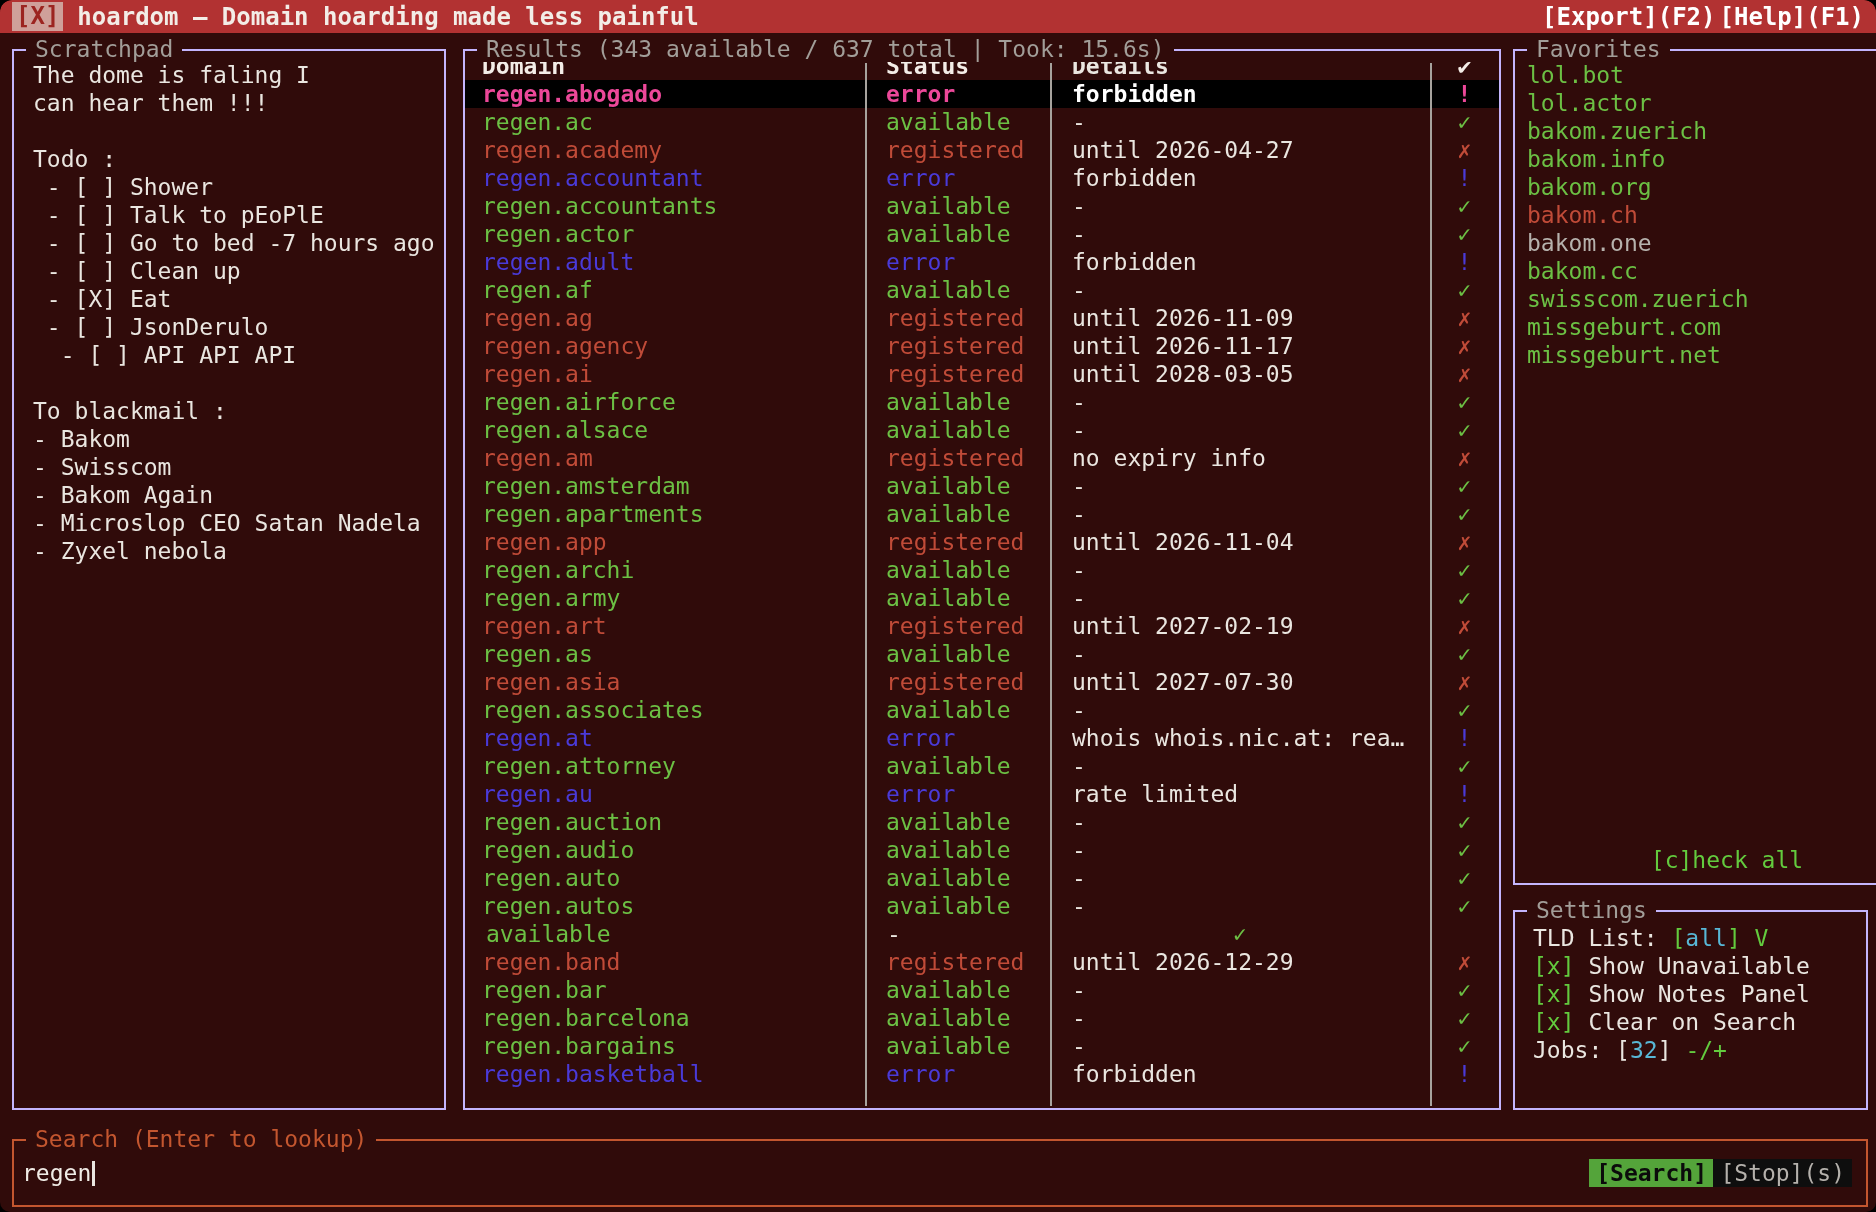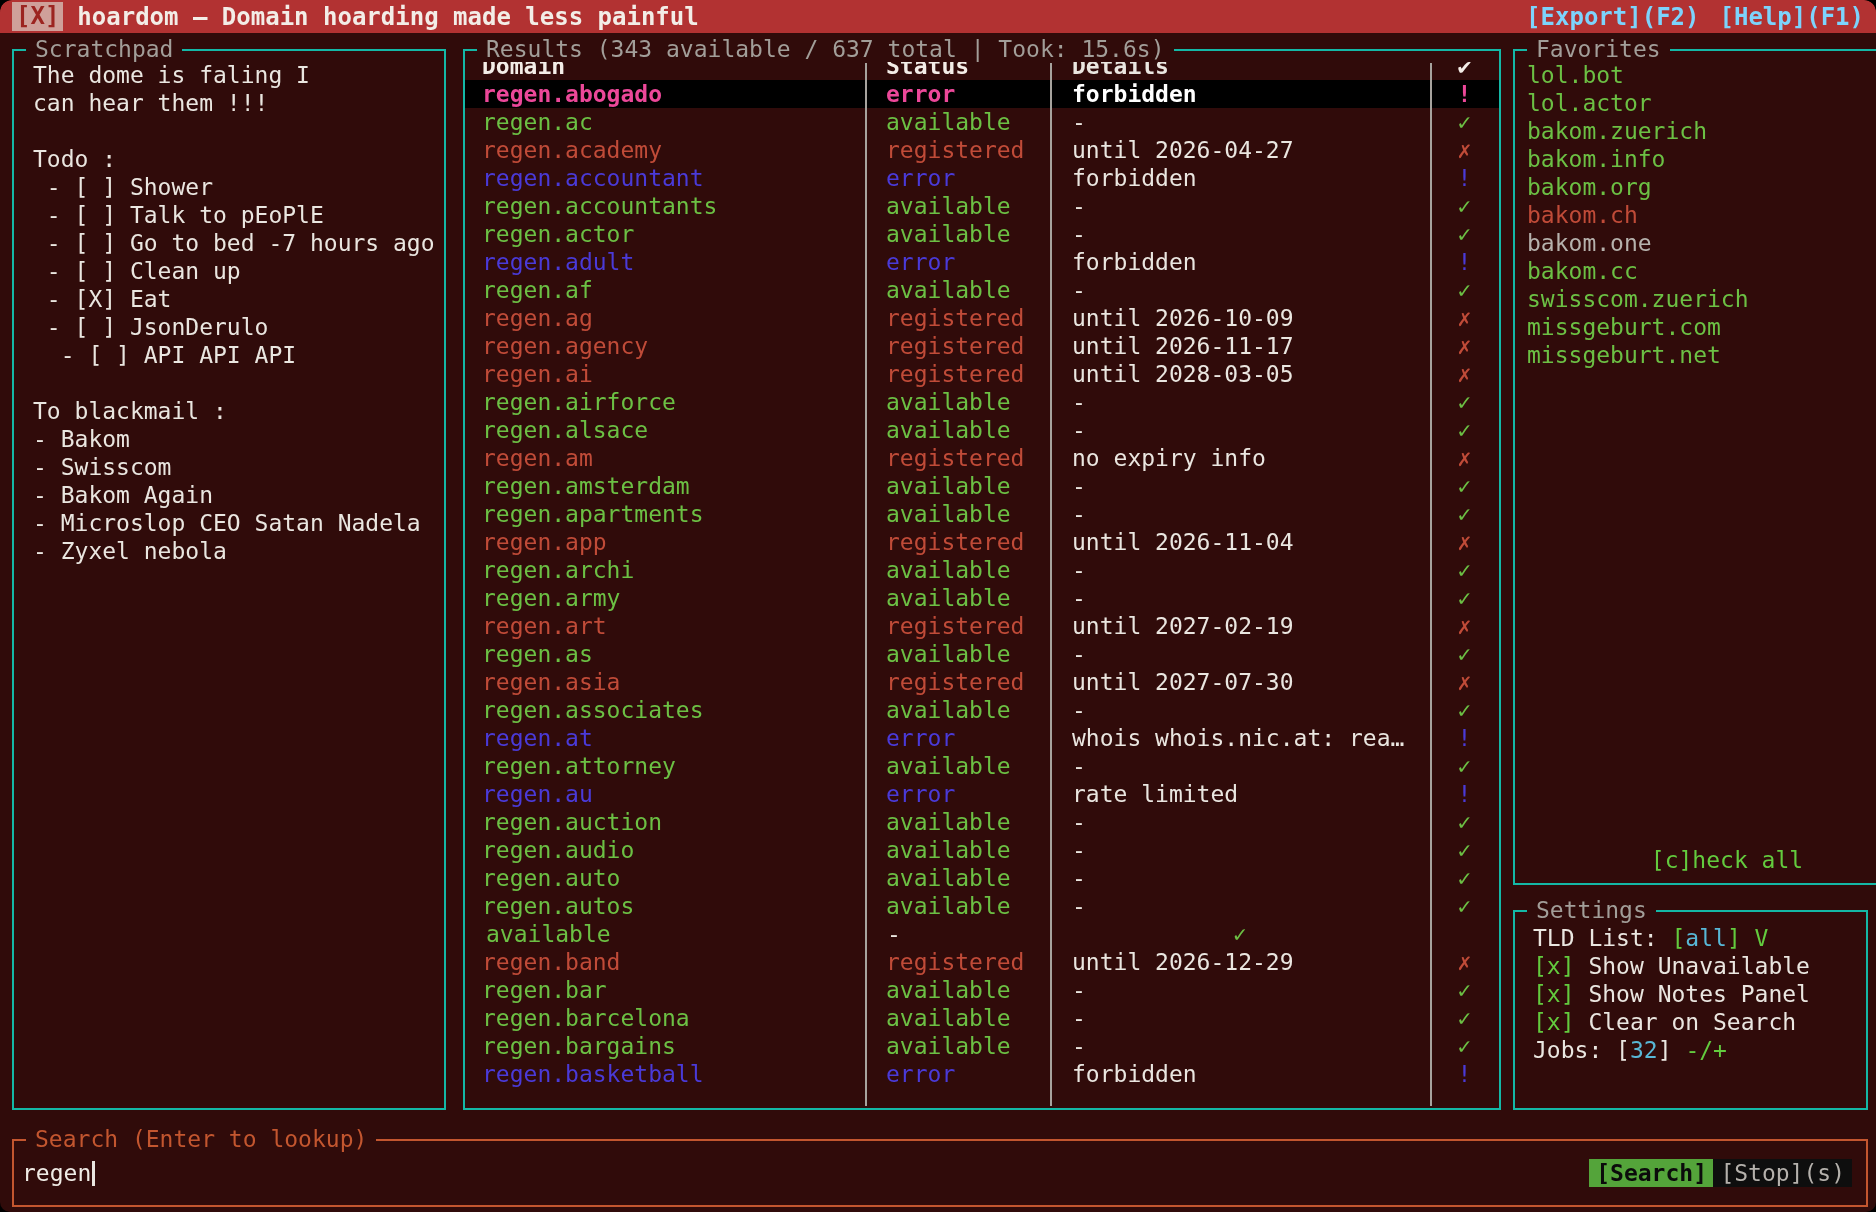--- a/index.html
+++ b/index.html
@@ -10,23 +10,23 @@
     font-size:23px; color:#eae6e0;
   }
   
   .titlebar{
     position:absolute; left:0; top:0; right:0; height:33px; background:#b23232;
     display:flex; align-items:center; padding:0 12px; box-sizing:border-box;
     font-weight:bold; font-size:24px; border-radius:12px 12px 0 0;
   }
   .close-badge{ background:#cfa09a; color:#9c2420; padding:0 4px; line-height:29px; }
   .tb-title{ color:#f3ede7; margin-left:14px; white-space:pre; }
-  .tb-actions{ margin-left:auto; display:flex; gap:20px; color:#7dd3fc; }
-  
-  .panel{ position:absolute; border:2px solid #14b8a6; box-sizing:border-box; }
+  .tb-actions{ margin-left:auto; display:flex; gap:4px; color:#ffffff; }
+  
+  .panel{ position:absolute; border:2px solid #c4b5fd; box-sizing:border-box; }
   .panel-title{
     position:absolute; top:-15px; left:12px; background:#300b0a;
     padding:0 9px; color:#a29e99; white-space:pre; font-size:23px;
   }
   
   .scratchpad{ left:12px; top:49px; width:434px; height:1061px; }
   .pad-content{ padding:10px 0 0 19px; }
   .pad-line{ height:28px; line-height:28px; white-space:pre; color:#eae6e0; }
   
   .results{ left:463px; top:49px; width:1038px; height:1061px; }
@@ -156,21 +156,21 @@
       </div>
       <div class="grid-row row">
         <div class="cell cell-domain st-available">regen.af</div>
         <div class="cell cell-status st-available">available</div>
         <div class="cell cell-details">-</div>
         <div class="cell cell-mark st-available">✓</div>
       </div>
       <div class="grid-row row">
         <div class="cell cell-domain st-registered">regen.ag</div>
         <div class="cell cell-status st-registered">registered</div>
-        <div class="cell cell-details">until 2026-10-09</div>
+        <div class="cell cell-details">until 2026-11-09</div>
         <div class="cell cell-mark st-registered">✗</div>
       </div>
       <div class="grid-row row">
         <div class="cell cell-domain st-registered">regen.agency</div>
         <div class="cell cell-status st-registered">registered</div>
         <div class="cell cell-details">until 2026-11-17</div>
         <div class="cell cell-mark st-registered">✗</div>
       </div>
       <div class="grid-row row">
         <div class="cell cell-domain st-registered">regen.ai</div>

